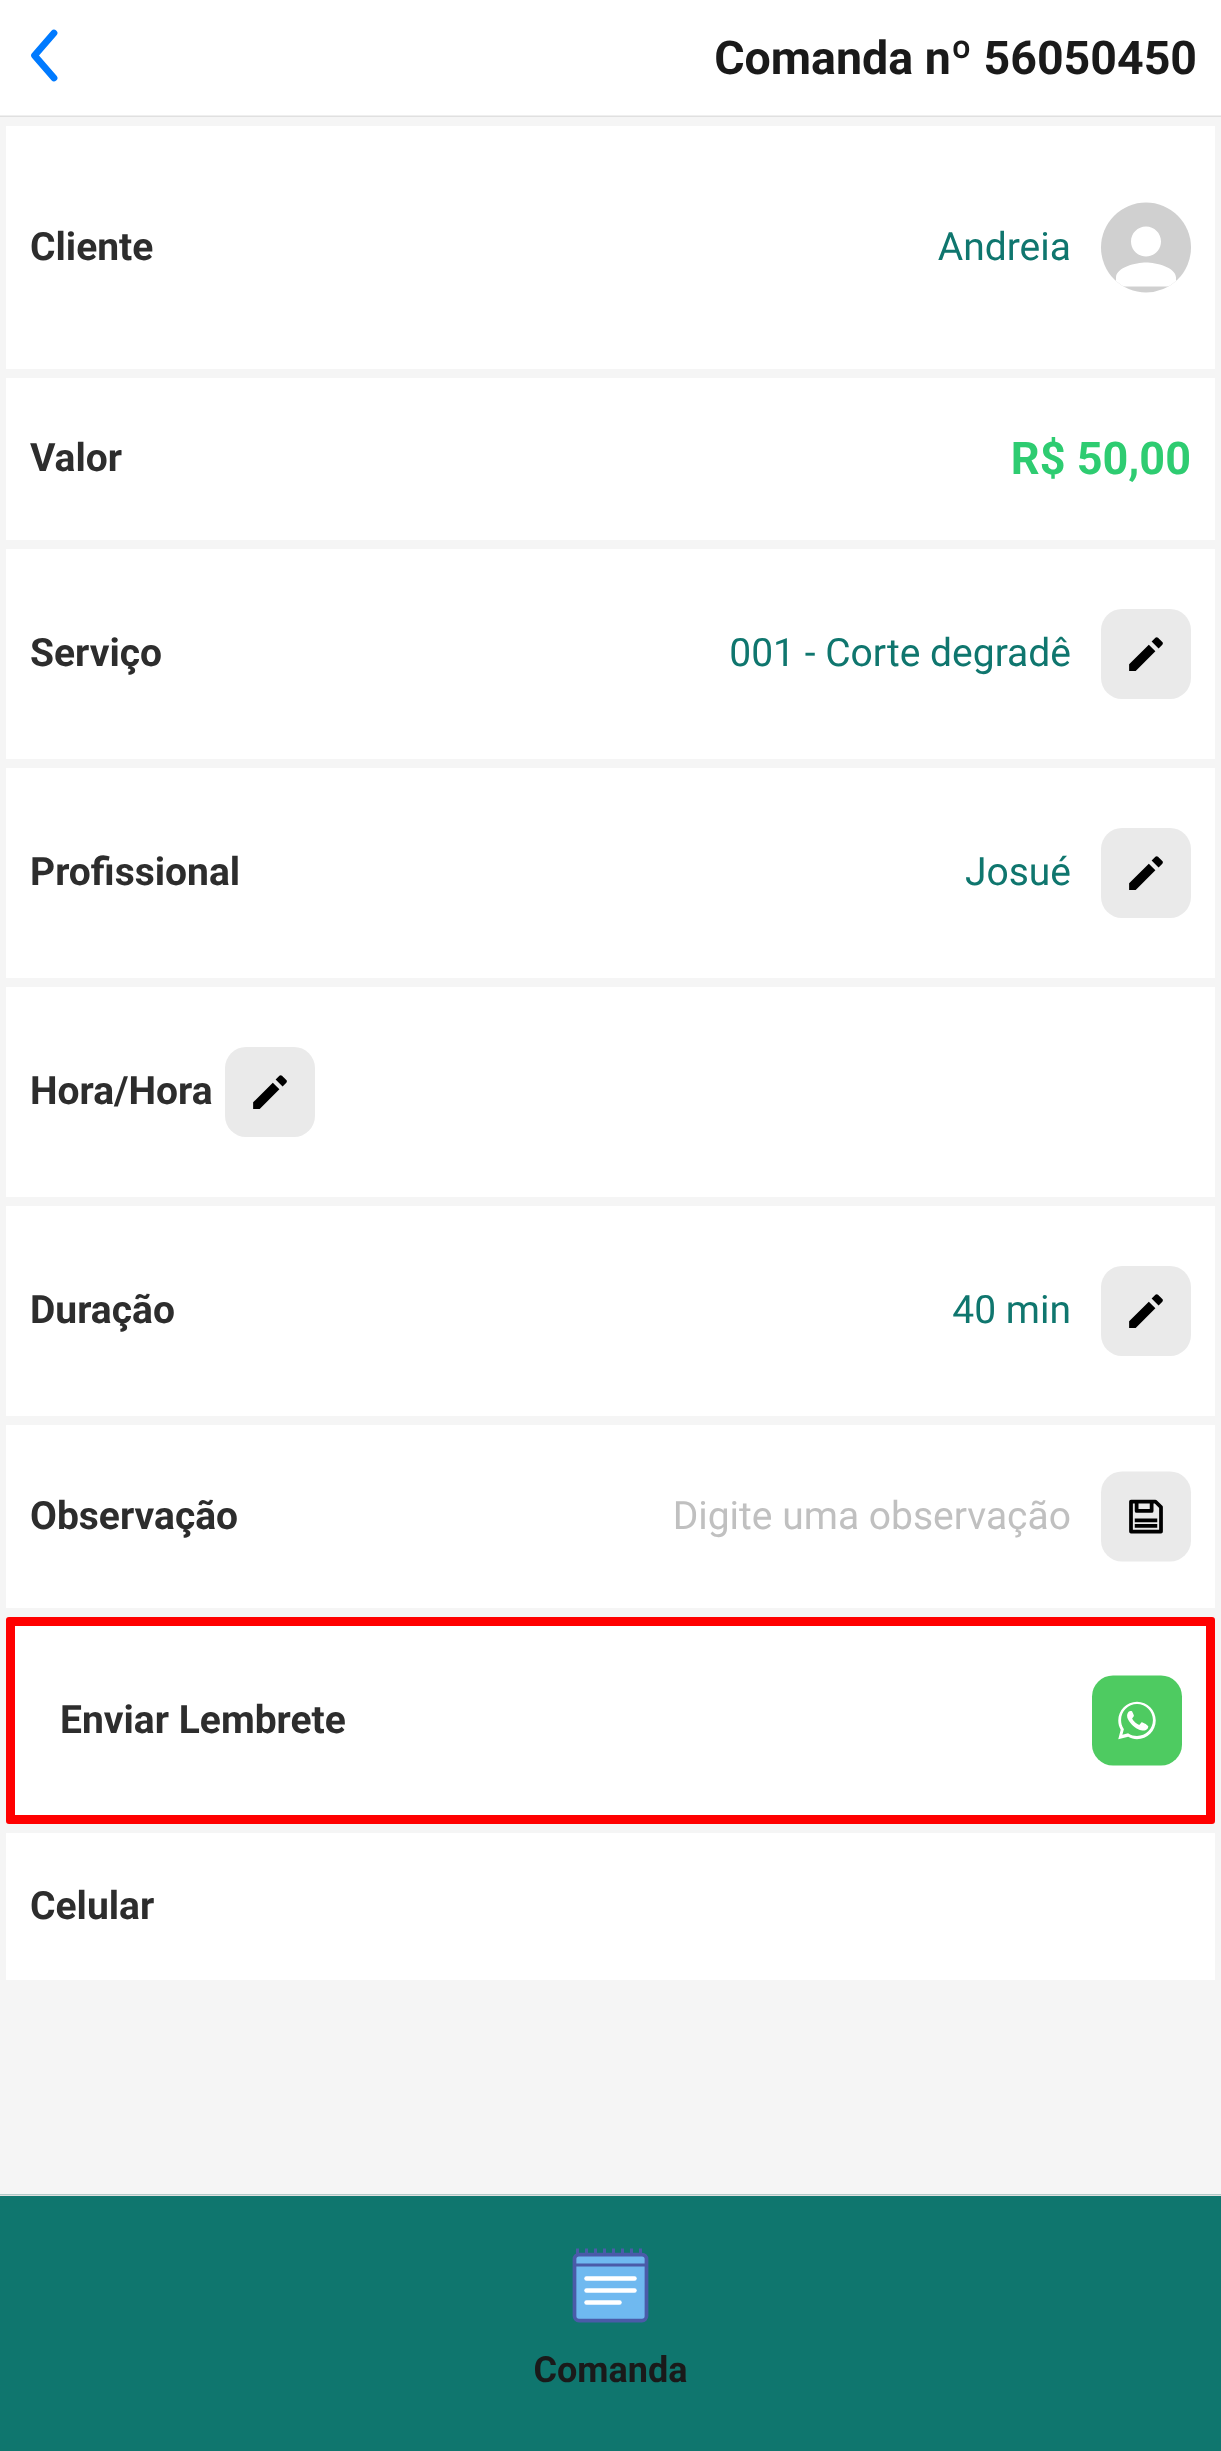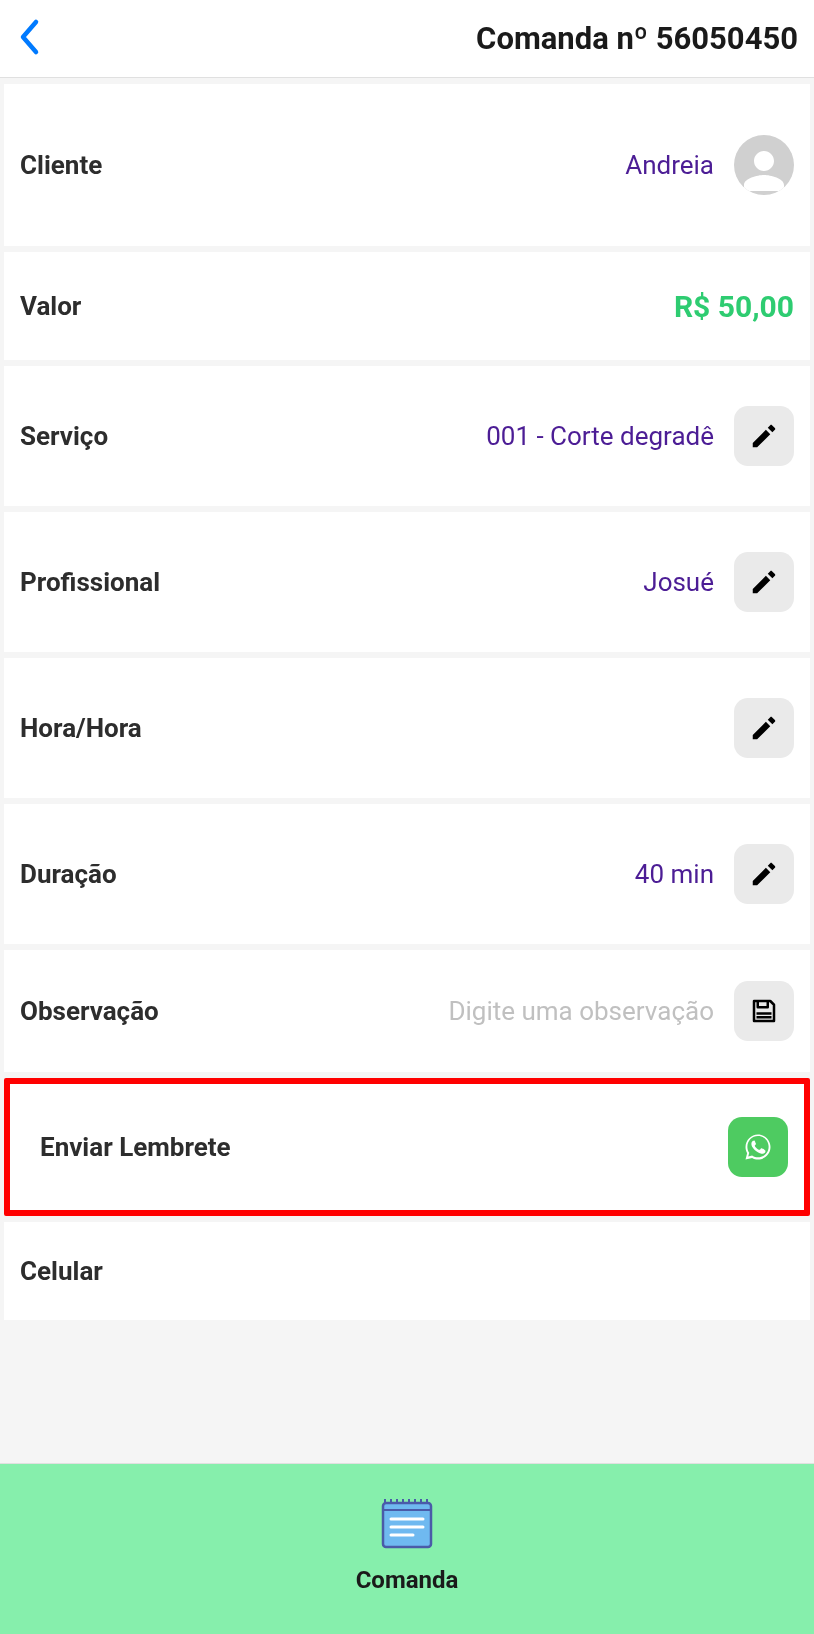--- a/index.html
+++ b/index.html
@@ -44,36 +44,35 @@
       gap: 6px;
       padding: 6px 4px 0 4px;
       overflow: hidden;
     }
     .row {
       background: #fff;
       display: flex;
       align-items: center;
       padding: 28px 16px;
       min-height: 140px;
-      justify-content: space-between;
     }
     .row.tall {
       min-height: 162px;
     }
     .row-label {
       font-size: 26px;
       font-weight: 700;
       color: #2d2d2d;
       flex-shrink: 0;
     }
     .row-value {
       flex: 1;
       text-align: right;
       font-size: 26px;
-      color: #4c1d95;
+      color: #0f766e;
       padding-right: 12px;
     }
     .row-value.green {
       color: #2ecc71;
       font-size: 30px;
       font-weight: 700;
     }
     .row-value.placeholder {
       color: #c0c0c0;
     }
@@ -116,21 +115,21 @@
     .icon-btn.green svg {
       stroke: #fff;
       fill: #fff;
     }
     .highlight-row {
       border: 6px solid #ff0000;
       border-radius: 2px;
       padding-left: 30px;
     }
     .footer {
-      background: #86efac;
+      background: #0f766e;
       display: flex;
       padding: 30px 0 40px 0;
       border-top: 1px solid #e0e0e0;
       margin-top: auto;
     }
     .footer-item {
       flex: 1;
       display: flex;
       flex-direction: column;
       align-items: center;

